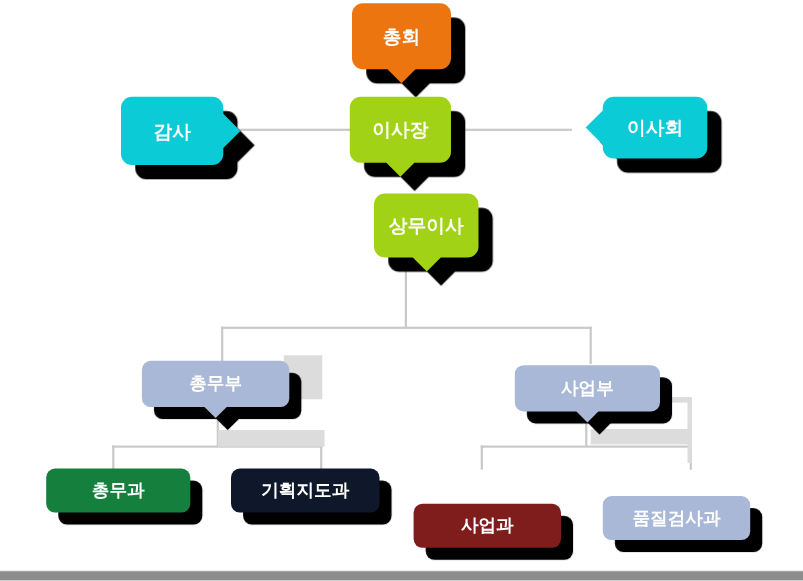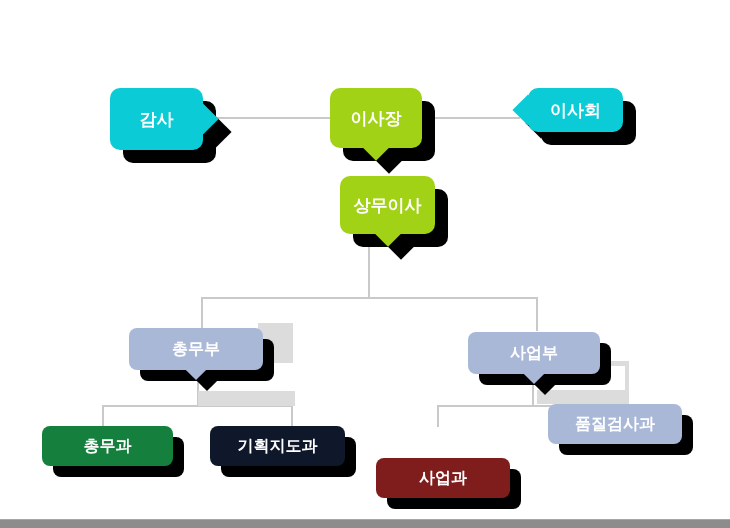--- a/index.html
+++ b/index.html
@@ -40,29 +40,29 @@
   }
   .node .diamond{position:absolute;}
   .p-down  {left:50%;bottom:-9px;width:18px;height:18px;transform:translateX(-50%) rotate(45deg);}
   .p-down-s{left:50%;bottom:-7px;width:15px;height:15px;transform:translateX(-50%) rotate(45deg);}
   .p-right {right:-11px;top:50%;width:22px;height:22px;transform:translateY(-50%) rotate(45deg);}
   .p-left  {left:-11px;top:50%;width:22px;height:22px;transform:translateY(-50%) rotate(45deg);}
   .small .box{border-radius:8px;font-size:16px;text-align:center;}
   .small{filter:drop-shadow(11px 11px 0 #000000);}
   #n-assembly {left:320px;top:3px;  width:90px; height:60px;}
   #n-auditor  {left:110px;top:88px; width:93px; height:62px;}
-  #n-chairman {left:318px;top:88px; width:92px; height:60px;margin-left:12px;}
-  #n-board    {left:528px;top:88px; width:95px; height:44px;}
+  #n-chairman {left:318px;top:88px; width:92px; height:60px;}
+  #n-board    {left:548px;top:88px; width:95px; height:56px;}
   #n-md       {left:317px;top:176px;width:95px; height:58px;margin-left:23px;}
   #n-gad      {left:129px;top:328px;width:134px;height:42px;}
   #n-bd       {left:468px;top:332px;width:132px;height:42px;}
   #n-gas      {left:42px; top:426px;width:131px;height:40px;}
   #n-pgs      {left:210px;top:426px;width:135px;height:40px;}
   #n-bs       {left:376px;top:426px;width:134px;height:40px;}
-  #n-qis      {left:548px;top:404px;width:134px;height:40px;}
+  #n-qis      {left:548px;top:451px;width:134px;height:40px;}
   
   #footer-bar{
     position:absolute;left:0;top:519px;width:730px;height:9px;z-index:3;
     background:#8c8c8c;border-top:1px solid #a6a6a6;box-sizing:border-box;
   }
 </style>
 </head>
 <body>
 
 <div id="canvas">
@@ -80,20 +80,26 @@
   <div class="line" id="h2r"></div>
   <div class="line" id="d2r1"></div>
   <div class="line" id="d2r2"></div>
 
   <div class="artifact" id="art-l1"></div>
   <div class="artifact" id="art-l2"></div>
   <div class="artifact" id="art-r1"></div>
   <div class="artifact" id="art-r2"></div>
   <div class="artifact" id="art-r3"></div>
 
+  <div class="node" id="n-assembly">
+    <div class="box" style="background-color: rgb(237, 117, 15);">
+      <span>총회</span>
+    </div>
+    <div class="diamond p-down" style="background-color: rgb(237, 117, 15);"></div>
+  </div>
 
   <div class="node" id="n-auditor">
     <div class="box" style="background-color: rgb(11, 203, 214);">
       <span>감사</span>
     </div>
     <div class="diamond p-right" style="background-color: rgb(11, 203, 214);"></div>
   </div>
 
   <div class="node" id="n-chairman">
     <div class="box" style="background-color: rgb(162, 210, 22);">

